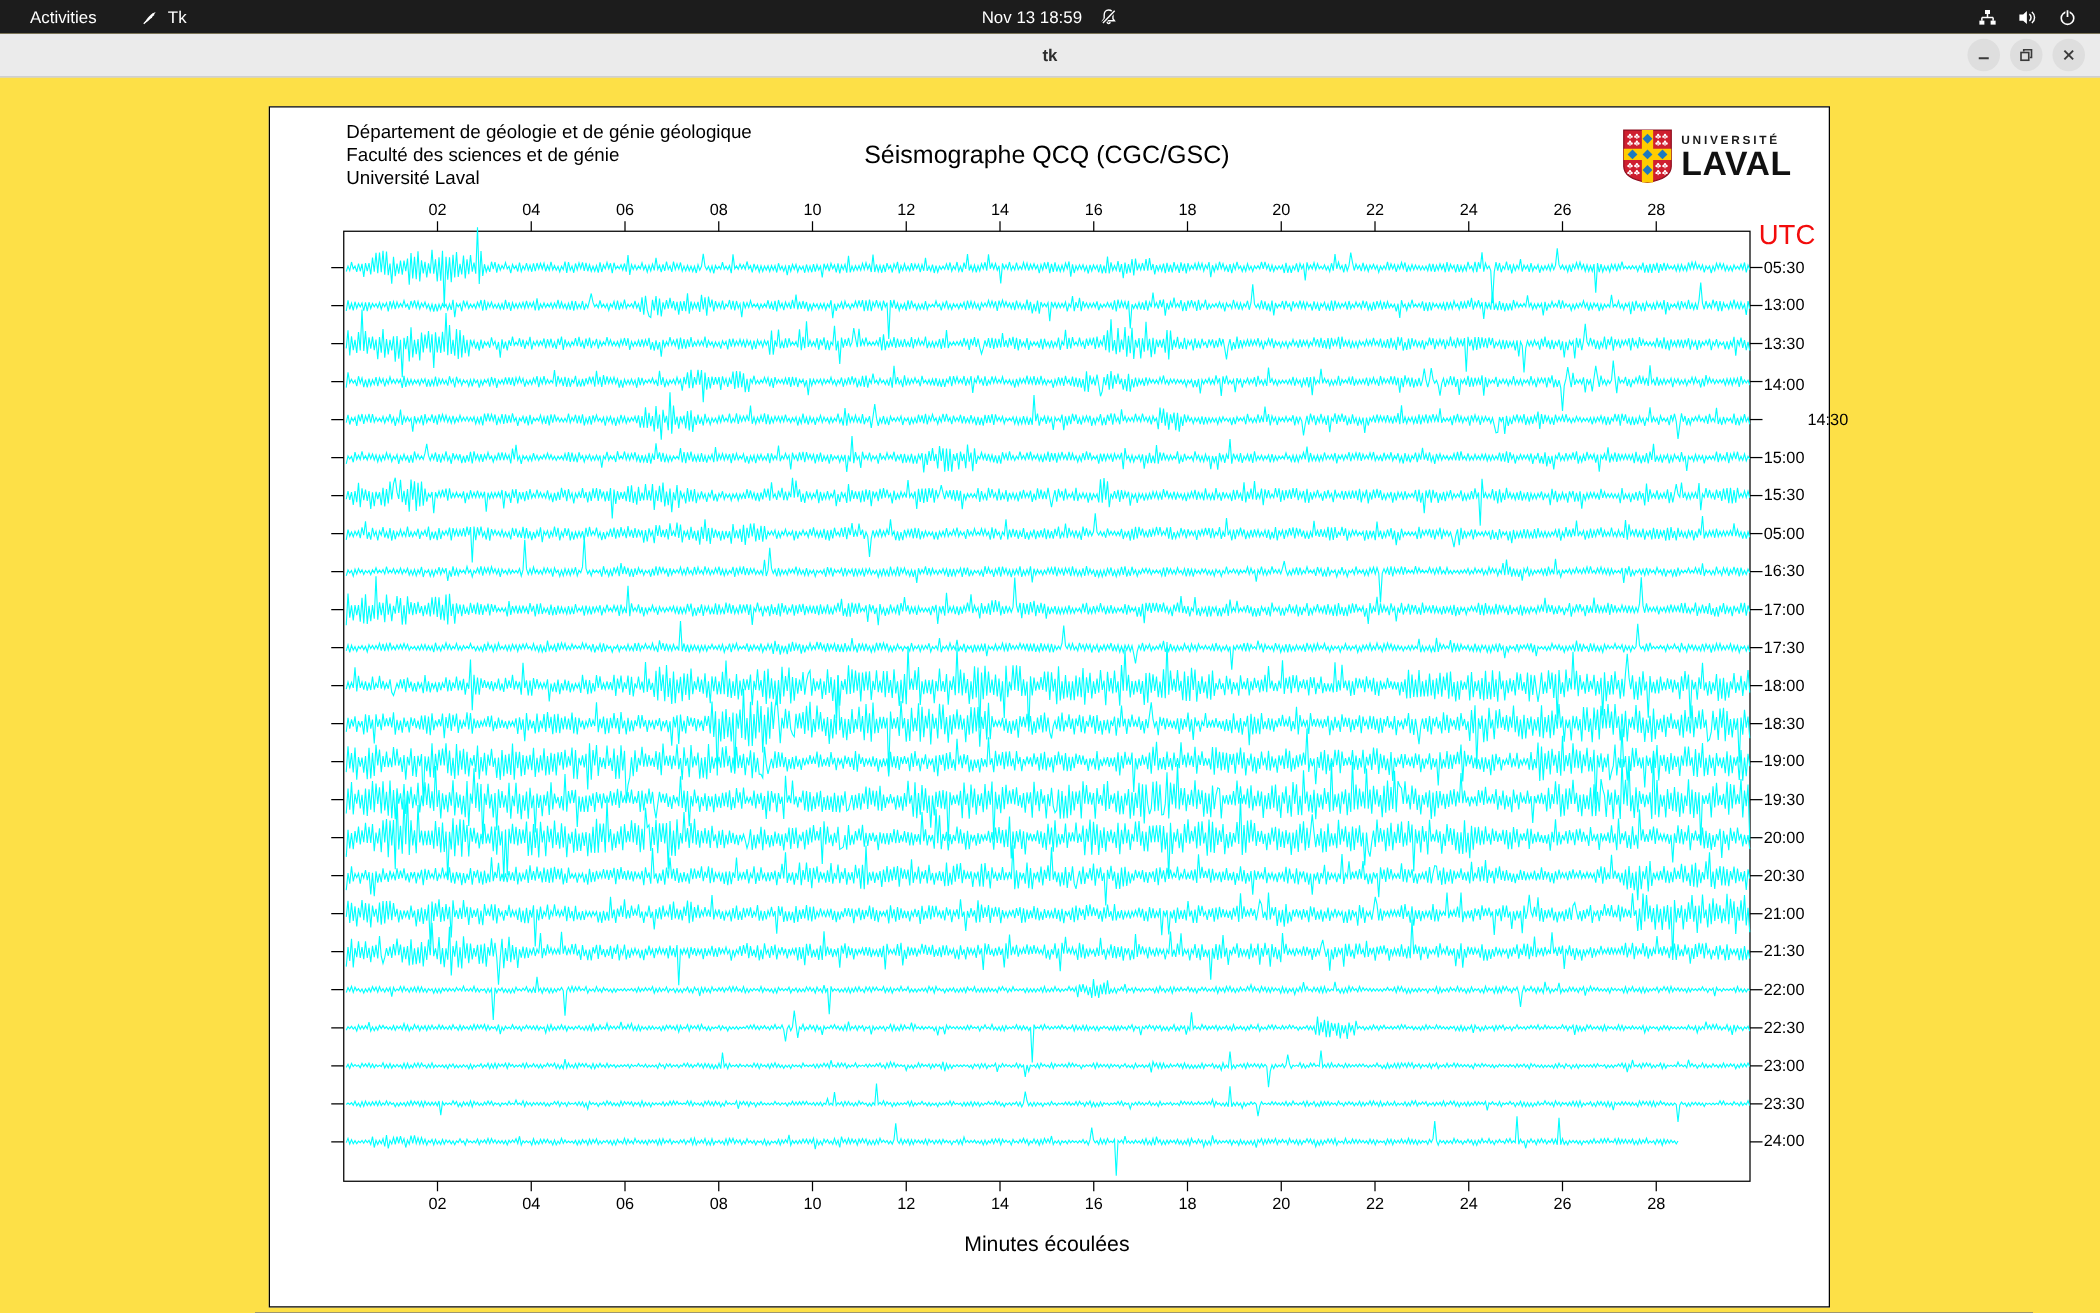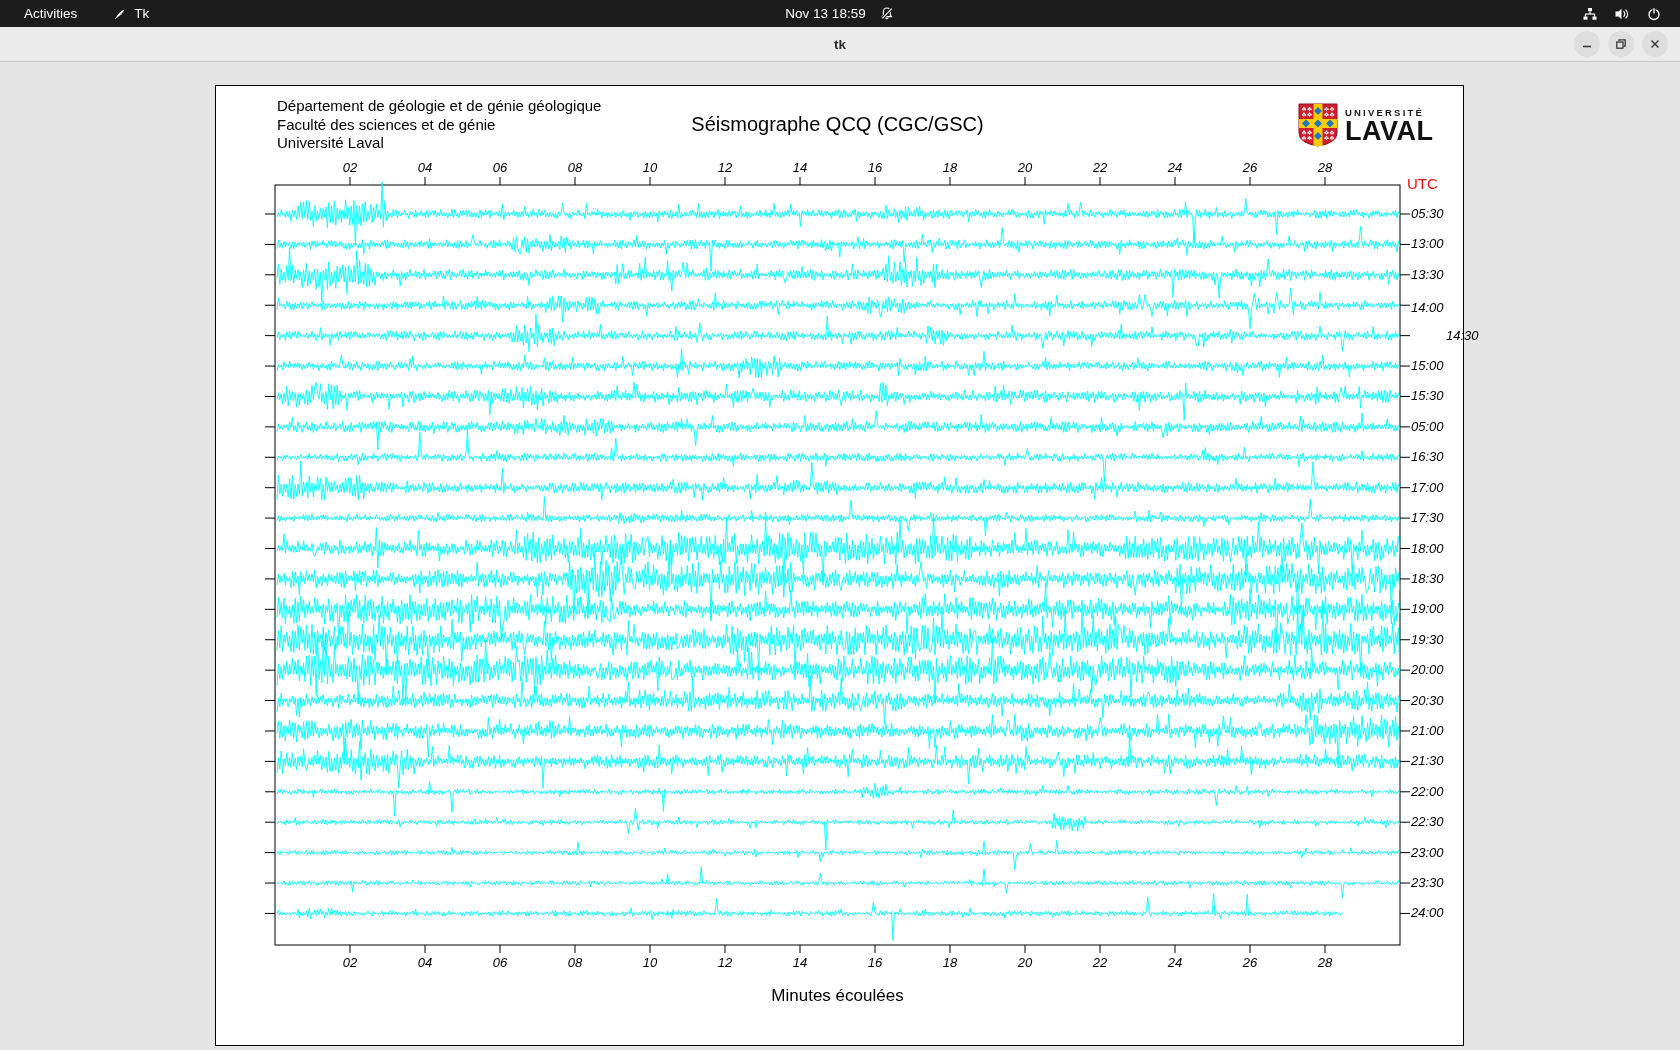--- a/index.html
+++ b/index.html
@@ -1,16 +1,16 @@
 <!DOCTYPE html>
 <html><head>
 <meta charset="utf-8">
 <style>
   html,body{margin:0;padding:0;background:#555;}
-  .screen{position:relative;width:1680px;height:1050px;background:#e5e5e5;overflow:hidden;
+  .screen{position:relative;width:1680px;height:1050px;background:#fde047;overflow:hidden;
           font-family:"Liberation Sans",sans-serif;}
 
   
   .topbar{position:absolute;left:0;top:0;width:1680px;height:27px;background:#1c1c1c;
           display:flex;align-items:center;color:#fff;font-size:13.5px;}
   .tb-left{display:flex;align-items:center;gap:36px;padding-left:24px;}
   .tb-activities{cursor:pointer;}
   .tb-app{display:flex;align-items:center;gap:7px;cursor:pointer;}
   .tb-center{position:absolute;left:50%;transform:translateX(-50%);display:flex;align-items:center;gap:14px;}
   .tb-right{position:absolute;right:18px;top:0;height:27px;display:flex;align-items:center;gap:16px;}
@@ -24,25 +24,25 @@
   .win-controls{position:absolute;right:12px;top:4px;display:flex;gap:8px;}
   .win-btn{width:26px;height:26px;border-radius:50%;background:#dedede;display:flex;
            align-items:center;justify-content:center;cursor:pointer;}
 
   
   .canvas-bg{position:absolute;left:215px;top:85px;width:1249px;height:961px;background:#ffffff;
              border:1px solid #000;box-sizing:border-box;}
   .dept-text{position:absolute;left:277px;top:97px;font-size:15px;color:#000;line-height:18.5px;}
   .plot-title{position:absolute;left:275px;top:113px;width:1125px;text-align:center;
               font-size:20px;color:#000;}
-  .utc-title{position:absolute;left:1407px;top:175px;font-size:15px;}
+  .utc-title{position:absolute;left:1407px;top:175px;font-size:22px;}
   .xaxis-title{position:absolute;left:275px;top:986px;width:1125px;text-align:center;
                font-size:17px;color:#000;}
   .tick-label{position:absolute;font-size:13px;color:#000;line-height:16px;white-space:nowrap;}
-  #plot-labels{position:absolute;left:0;top:0;width:1680px;height:1050px;pointer-events:none;font-style:italic;}
+  #plot-labels{position:absolute;left:0;top:0;width:1680px;height:1050px;pointer-events:none;}
   #plot-svg{position:absolute;left:255px;top:155px;}
 
   
   .logo{position:absolute;left:1298px;top:103px;display:flex;align-items:flex-start;gap:7px;}
   .logo-text{display:flex;flex-direction:column;margin-top:4px;}
   .logo-line1{font-size:9.5px;letter-spacing:2.2px;color:#1a1a1a;font-weight:700;}
   .logo-line2{font-size:27px;font-weight:700;color:#111;letter-spacing:0.5px;line-height:26px;}
 </style>
 </head>
 <body>

